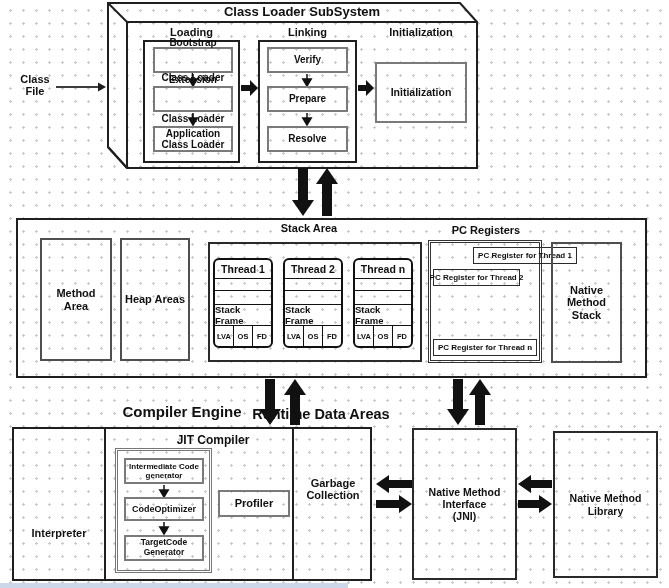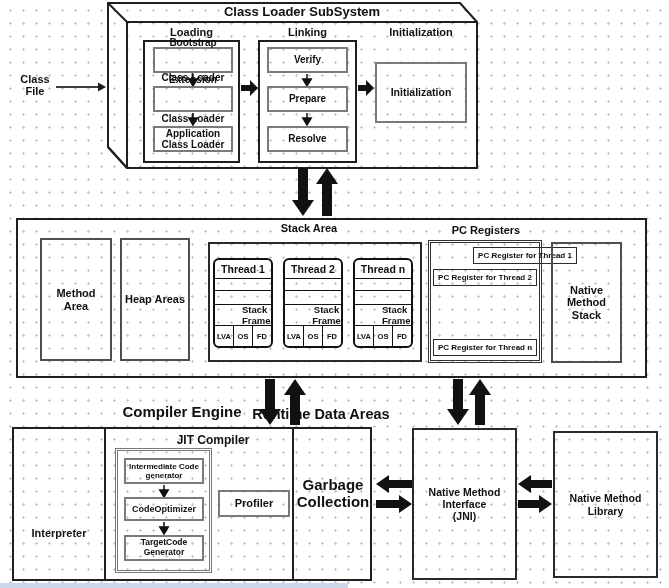--- a/index.html
+++ b/index.html
@@ -17,21 +17,21 @@
   .bgy{border:2px solid #7a7a7a;}
   .bmd{border:2px solid #4f4f4f;}
   .lbl{position:absolute;text-align:center;line-height:1.1;}
   .ln{display:block;white-space:nowrap;}
   svg{position:absolute;left:0;top:0;}
   .thread-card{position:absolute;box-sizing:border-box;width:60px;height:90px;
        border:2px solid #111;border-radius:6px;display:flex;flex-direction:column;background:transparent;}
   .t-head{height:18px;display:flex;align-items:center;justify-content:center;font-size:10.5px;}
   .t-gap1{height:11px;border-top:1px solid #111;}
   .t-gap2{height:13px;border-top:1px solid #111;}
-  .t-frame{height:20px;border-top:1px solid #111;display:flex;align-items:center;justify-content:center;font-size:9.5px;padding-left:27px;}
+  .t-frame{height:20px;border-top:1px solid #111;display:flex;align-items:center;justify-content:center;font-size:9.5px;}
   .t-cells{flex:1;border-top:1px solid #111;display:flex;font-size:7.5px;}
   .t-cells span{flex:1;display:flex;align-items:center;justify-content:center;}
   .t-cells span:nth-child(1){border-right:1px solid #111;}
   .t-cells span:nth-child(2){border-right:1px solid #111;}
   .dbl-outer{position:absolute;box-sizing:border-box;border:1px solid #333;}
   .dbl-inner{position:absolute;box-sizing:border-box;border:1px solid #333;left:1px;top:1px;right:1px;bottom:1px;}
   .pc-row{position:absolute;box-sizing:border-box;border:1.5px solid #2a2a2a;display:flex;
        align-items:center;justify-content:center;font-size:8px;white-space:nowrap;}
   .vline{position:absolute;width:2px;background:#1f1f1f;}
 </style>
@@ -142,21 +142,21 @@
     <div class="t-head">Thread 1</div>
     <div class="t-gap1"></div>
     <div class="t-gap2"></div>
     <div class="t-frame">Stack Frame</div>
     <div class="t-cells">
       <span>LVA</span>
       <span>OS</span>
       <span>FD</span>
     </div>
   </div>
-  <div class="thread-card" style="left:283px;top:258px;text-align:center;">
+  <div class="thread-card" style="left:283px;top:258px;">
     <div class="t-head">Thread 2</div>
     <div class="t-gap1"></div>
     <div class="t-gap2"></div>
     <div class="t-frame">Stack Frame</div>
     <div class="t-cells">
       <span>LVA</span>
       <span>OS</span>
       <span>FD</span>
     </div>
   </div>
@@ -170,21 +170,21 @@
       <span>OS</span>
       <span>FD</span>
     </div>
   </div>
 
   <div class="lbl" style="left:436px;top:224px;width:100px;font-size:11px;">PC Registers</div>
   <div class="dbl-outer" style="left:428px;top:240px;width:114px;height:123px;">
     <div class="dbl-inner"></div>
   </div>
   <div class="pc-row" style="left:433px;top:247px;width:104px;height:17px;margin-left:40px;">PC Register for Thread 1</div>
-  <div class="pc-row" style="left:433px;top:269px;width:104px;height:17px;">PC Register for Thread 2</div>
+  <div class="pc-row" style="left:433px;top:269px;width:87px;height:17px;">PC Register for Thread 2</div>
   <div class="pc-row" style="left:433px;top:339px;width:104px;height:17px;">PC Register for Thread n</div>
 
   <div class="box bmd" style="left:551px;top:242px;width:71px;height:121px;font-size:11px;">
     <span class="ln">Native</span>
     <span class="ln">Method</span>
     <span class="ln">Stack</span>
   </div>
 
   <div class="lbl" style="left:221px;top:362px;width:200px;font-size:14.5px;margin-top:45px;">Runtime Data Areas</div>
 
@@ -204,21 +204,21 @@
     <span class="ln">Intermediate Code</span>
     <span class="ln">generator</span>
   </div>
   <div class="box bgy" style="left:124px;top:535px;width:80px;height:26px;font-size:8.5px;">
     <span class="ln">TargetCode</span>
     <span class="ln">Generator</span>
   </div>
   <div class="box bgy" style="left:124px;top:497px;width:80px;height:24px;font-size:9px;">CodeOptimizer</div>
   <div class="box bgy" style="left:218px;top:490px;width:72px;height:27px;font-size:11px;">Profiler</div>
 
-  <div class="lbl" style="left:295px;top:477px;width:76px;font-size:15px;">
+  <div class="lbl" style="left:295px;top:477px;width:76px;font-size:11px;">
     <span class="ln">Garbage</span>
     <span class="ln">Collection</span>
   </div>
 
   <div class="box" style="left:412px;top:428px;width:105px;height:152px;border:2px solid #2a2a2a;font-size:10.5px;">
     <span class="ln">Native Method</span>
     <span class="ln">Interface</span>
     <span class="ln">(JNI)</span>
   </div>
   <div class="box" style="left:553px;top:431px;width:105px;height:147px;border:2px solid #2a2a2a;font-size:10.5px;">

